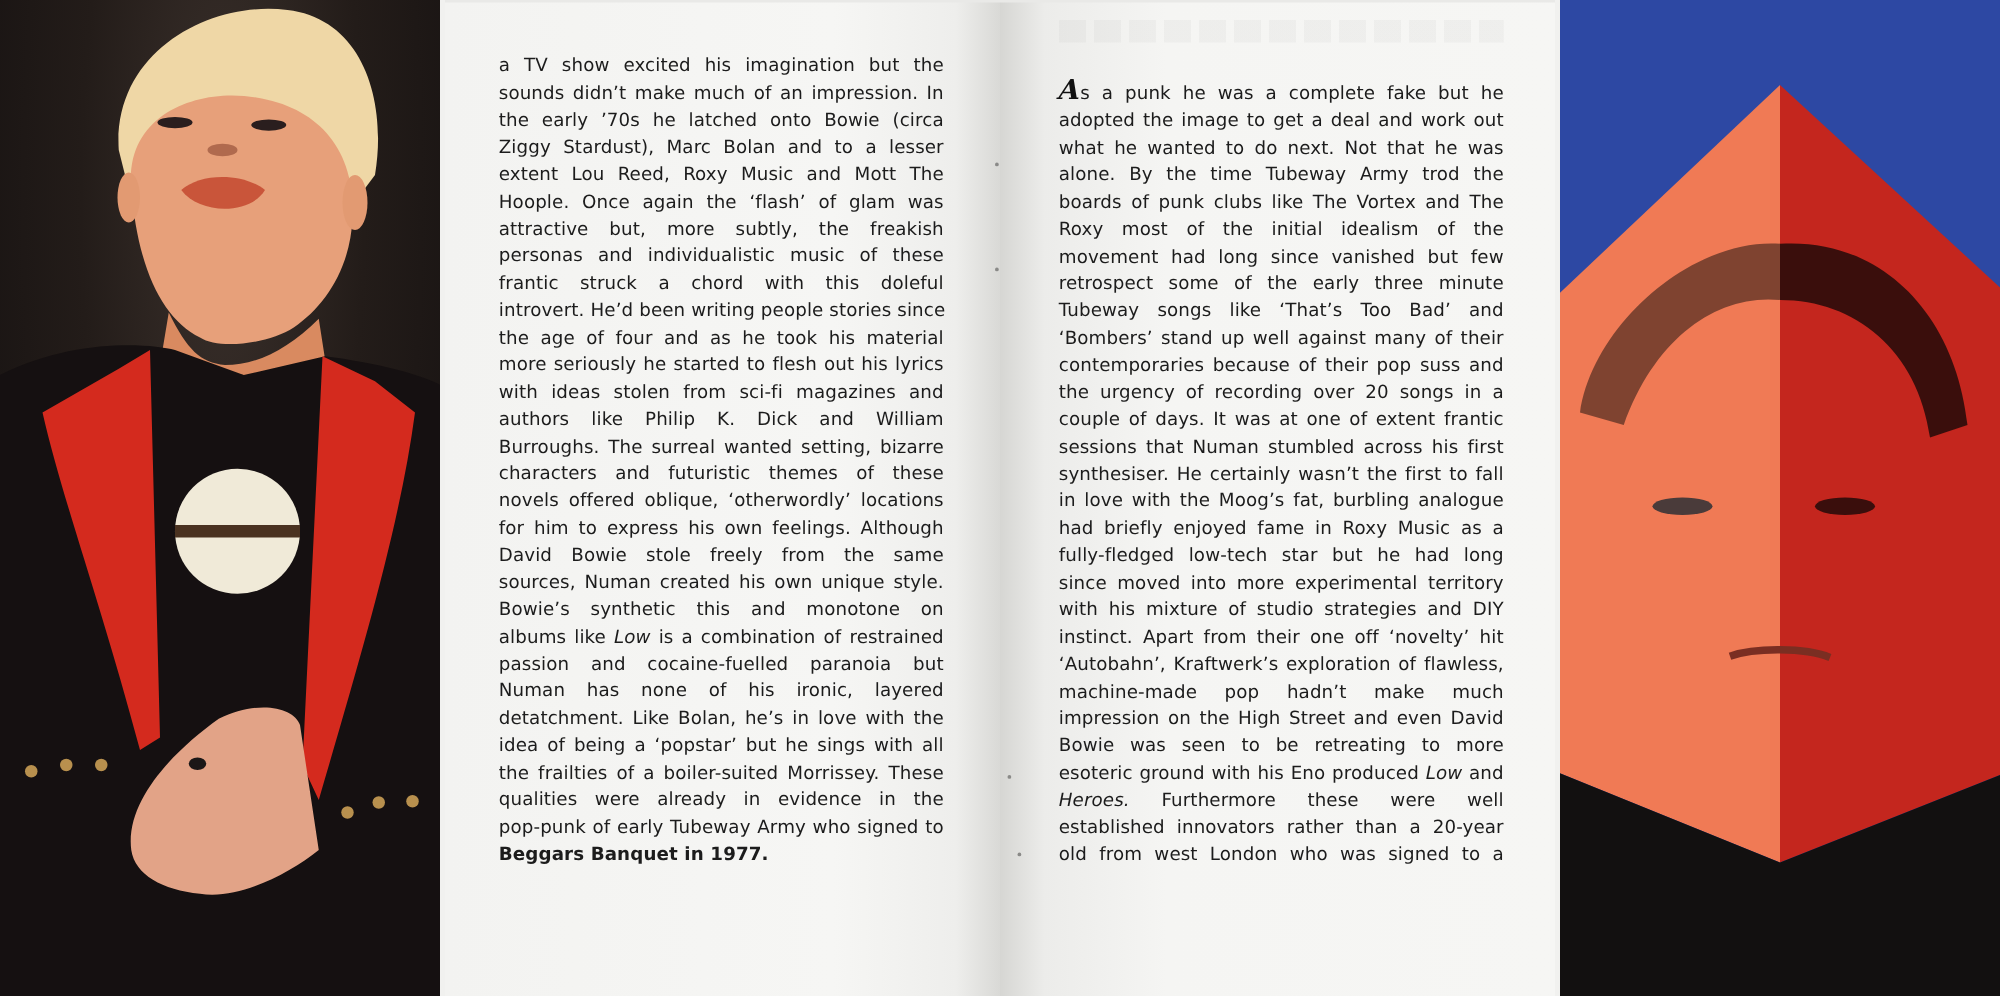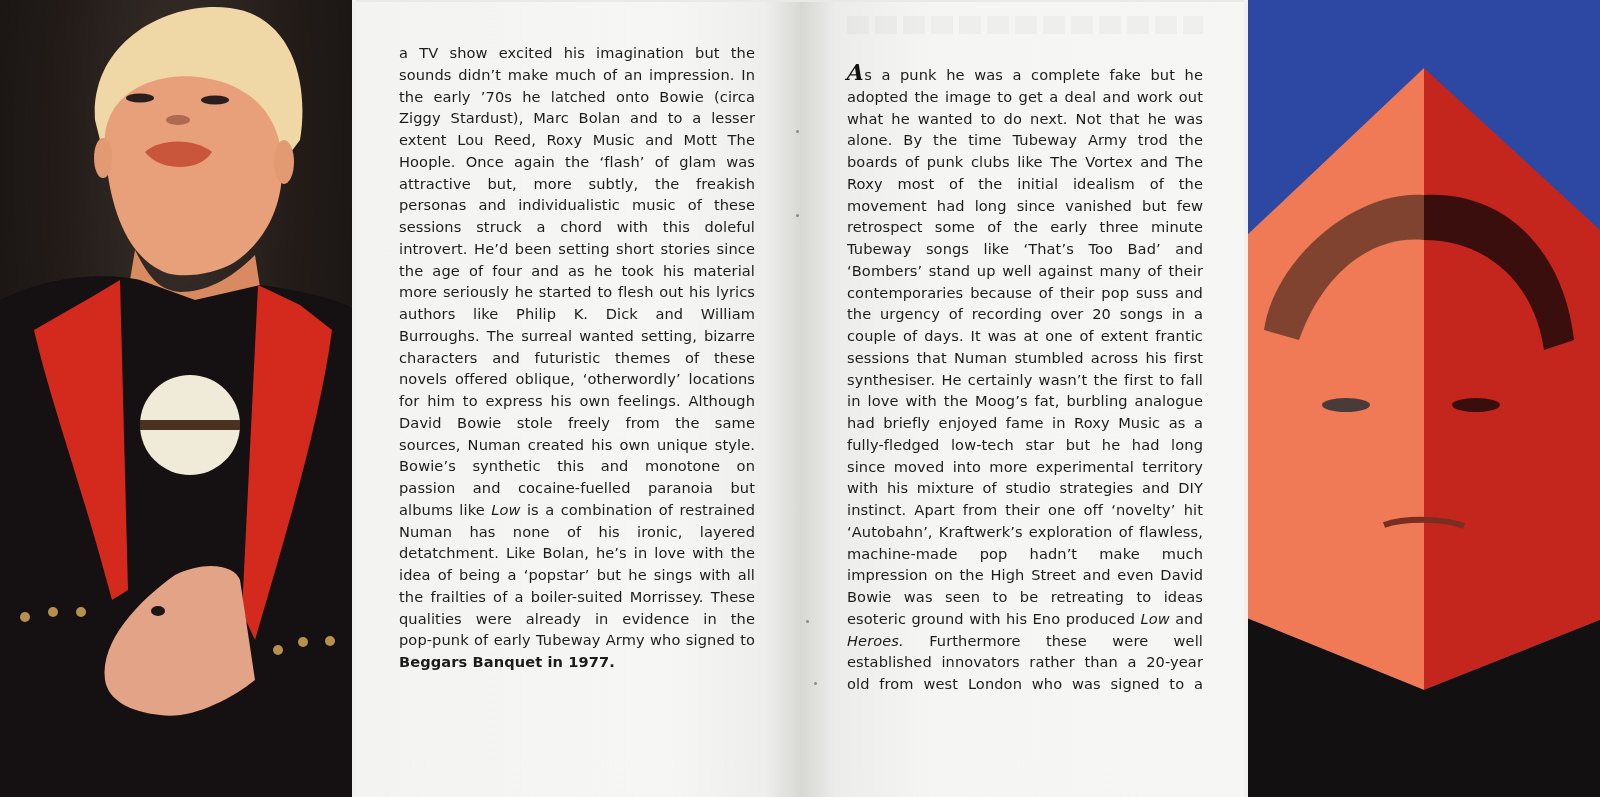--- a/index.html
+++ b/index.html
@@ -122,34 +122,35 @@
   <div class="page page-left">
     <div class="col col-left" id="leftCol">
         <span class="ln">a TV show excited his imagination but the</span>
         <span class="ln">sounds didn’t make much of an impression. In</span>
         <span class="ln">the early ’70s he latched onto Bowie (circa</span>
         <span class="ln">Ziggy Stardust), Marc Bolan and to a lesser</span>
         <span class="ln">extent Lou Reed, Roxy Music and Mott The</span>
         <span class="ln">Hoople. Once again the ‘flash’ of glam was</span>
         <span class="ln">attractive but, more subtly, the freakish</span>
         <span class="ln">personas and individualistic music of these</span>
-        <span class="ln">sessions struck a chord with this doleful</span>
-        <span class="ln">introvert. He’d been setting short stories since</span>
+        <span class="ln">frantic struck a chord with this doleful</span>
+        <span class="ln">introvert. He’d been writing people stories since</span>
         <span class="ln">the age of four and as he took his material</span>
         <span class="ln">more seriously he started to flesh out his lyrics</span>
+        <span class="ln">with ideas stolen from sci-fi magazines and</span>
         <span class="ln">authors like Philip K. Dick and William</span>
         <span class="ln">Burroughs. The surreal wanted setting, bizarre</span>
         <span class="ln">characters and futuristic themes of these</span>
         <span class="ln">novels offered oblique, ‘otherwordly’ locations</span>
         <span class="ln">for him to express his own feelings. Although</span>
         <span class="ln">David Bowie stole freely from the same</span>
         <span class="ln">sources, Numan created his own unique style.</span>
         <span class="ln">Bowie’s synthetic this and monotone on</span>
+        <span class="ln">albums like <em>Low</em> is a combination of restrained</span>
         <span class="ln">passion and cocaine-fuelled paranoia but</span>
-        <span class="ln">albums like <em>Low</em> is a combination of restrained</span>
         <span class="ln">Numan has none of his ironic, layered</span>
         <span class="ln">detatchment. Like Bolan, he’s in love with the</span>
         <span class="ln">idea of being a ‘popstar’ but he sings with all</span>
         <span class="ln">the frailties of a boiler-suited Morrissey. These</span>
         <span class="ln">qualities were already in evidence in the</span>
         <span class="ln">pop-punk of early Tubeway Army who signed to</span>
         <span class="ln last">Beggars Banquet in 1977.</span>
       </div>
     <span class="speck" style="left:440px;top:128px"></span>
     <span class="speck" style="left:440px;top:212px"></span>
@@ -175,21 +176,21 @@
         <span class="ln">synthesiser. He certainly wasn’t the first to fall</span>
         <span class="ln">in love with the Moog’s fat, burbling analogue</span>
         <span class="ln">had briefly enjoyed fame in Roxy Music as a</span>
         <span class="ln">fully-fledged low-tech star but he had long</span>
         <span class="ln">since moved into more experimental territory</span>
         <span class="ln">with his mixture of studio strategies and DIY</span>
         <span class="ln">instinct. Apart from their one off ‘novelty’ hit</span>
         <span class="ln">‘Autobahn’, Kraftwerk’s exploration of flawless,</span>
         <span class="ln">machine-made pop hadn’t make much</span>
         <span class="ln">impression on the High Street and even David</span>
-        <span class="ln">Bowie was seen to be retreating to ideas</span>
+        <span class="ln">Bowie was seen to be retreating to more</span>
         <span class="ln">esoteric ground with his Eno produced <em>Low</em> and</span>
         <span class="ln"><em>Heroes.</em> Furthermore these were well</span>
         <span class="ln">established innovators rather than a 20-year</span>
         <span class="ln">old from west London who was signed to a</span>
       </div>
     <span class="speck" style="left:6px;top:618px"></span>
     <span class="speck" style="left:14px;top:680px"></span>
   </div>
 
   <div class="photo-right">

